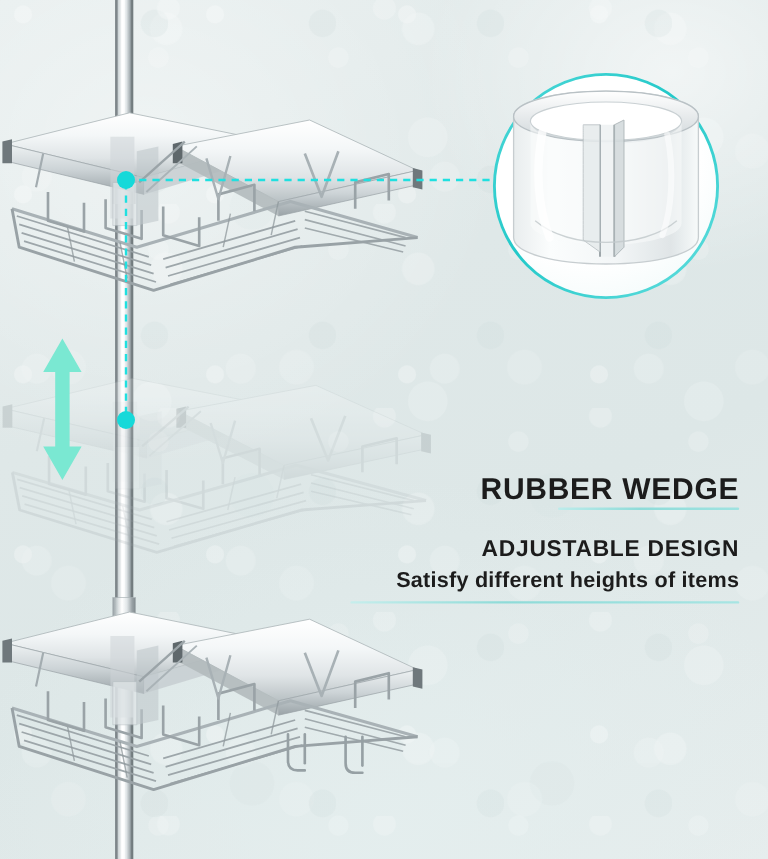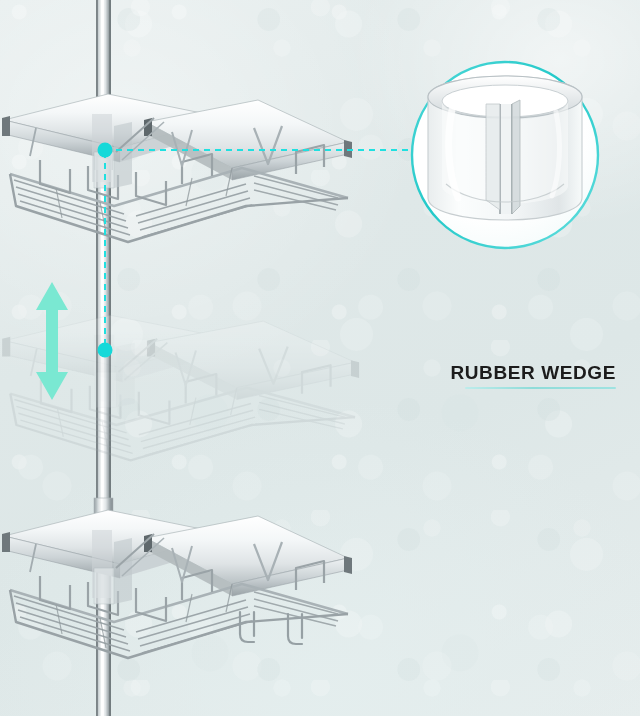--- a/index.html
+++ b/index.html
@@ -37,21 +37,21 @@
   .head{
     font-weight:bold;color:#1c1c1c;letter-spacing:.6px;
     text-align:right;white-space:nowrap;
   }
   .sub{
     font-weight:bold;color:#1c1c1c;letter-spacing:.2px;
     text-align:right;white-space:nowrap;
   }
   .rule{height:2px;border-radius:2px;background:#9ee2df;}
   #blk-rubber{left:300px;top:361px;width:316px;}
-  #blk-rubber .head{font-size:19px;line-height:23px;}
+  #blk-rubber .head{font-size:25px;line-height:23px;margin-top:36px;}
   #blk-rubber .rule{margin-top:3px;margin-left:165px;width:151px;
     background:linear-gradient(90deg,#bdeceb 0%, #8fdcd9 45%, #9fe3e1 100%);}
   #blk-adj{left:280px;top:446px;width:336px;}
   #blk-adj .head{font-size:19px;line-height:24px;}
   #blk-adj .sub{font-size:18px;line-height:24px;margin-top:1px;}
   #blk-adj .rule{margin-top:6px;margin-left:12px;width:324px;
     background:linear-gradient(90deg,#c6eeec 0%, #8edbd8 40%, #a7e5e3 100%);}
 </style>
 </head>
 <body>
@@ -255,14 +255,19 @@
         <path d="M556,112 C562,142 560,174 552,196" fill="none" stroke="#ffffff" stroke-width="5" opacity=".55" stroke-linecap="round"></path>
       </g>
     </g>
   </svg>
 
   <div class="txt-block" id="blk-rubber">
     <div class="head">RUBBER WEDGE</div>
     <div class="rule"></div>
   </div>
 
+  <div class="txt-block" id="blk-adj">
+    <div class="head">ADJUSTABLE DESIGN</div>
+    <div class="sub">Satisfy different heights of items</div>
+    <div class="rule"></div>
+  </div>
 
 </div>
 
 </body></html>

